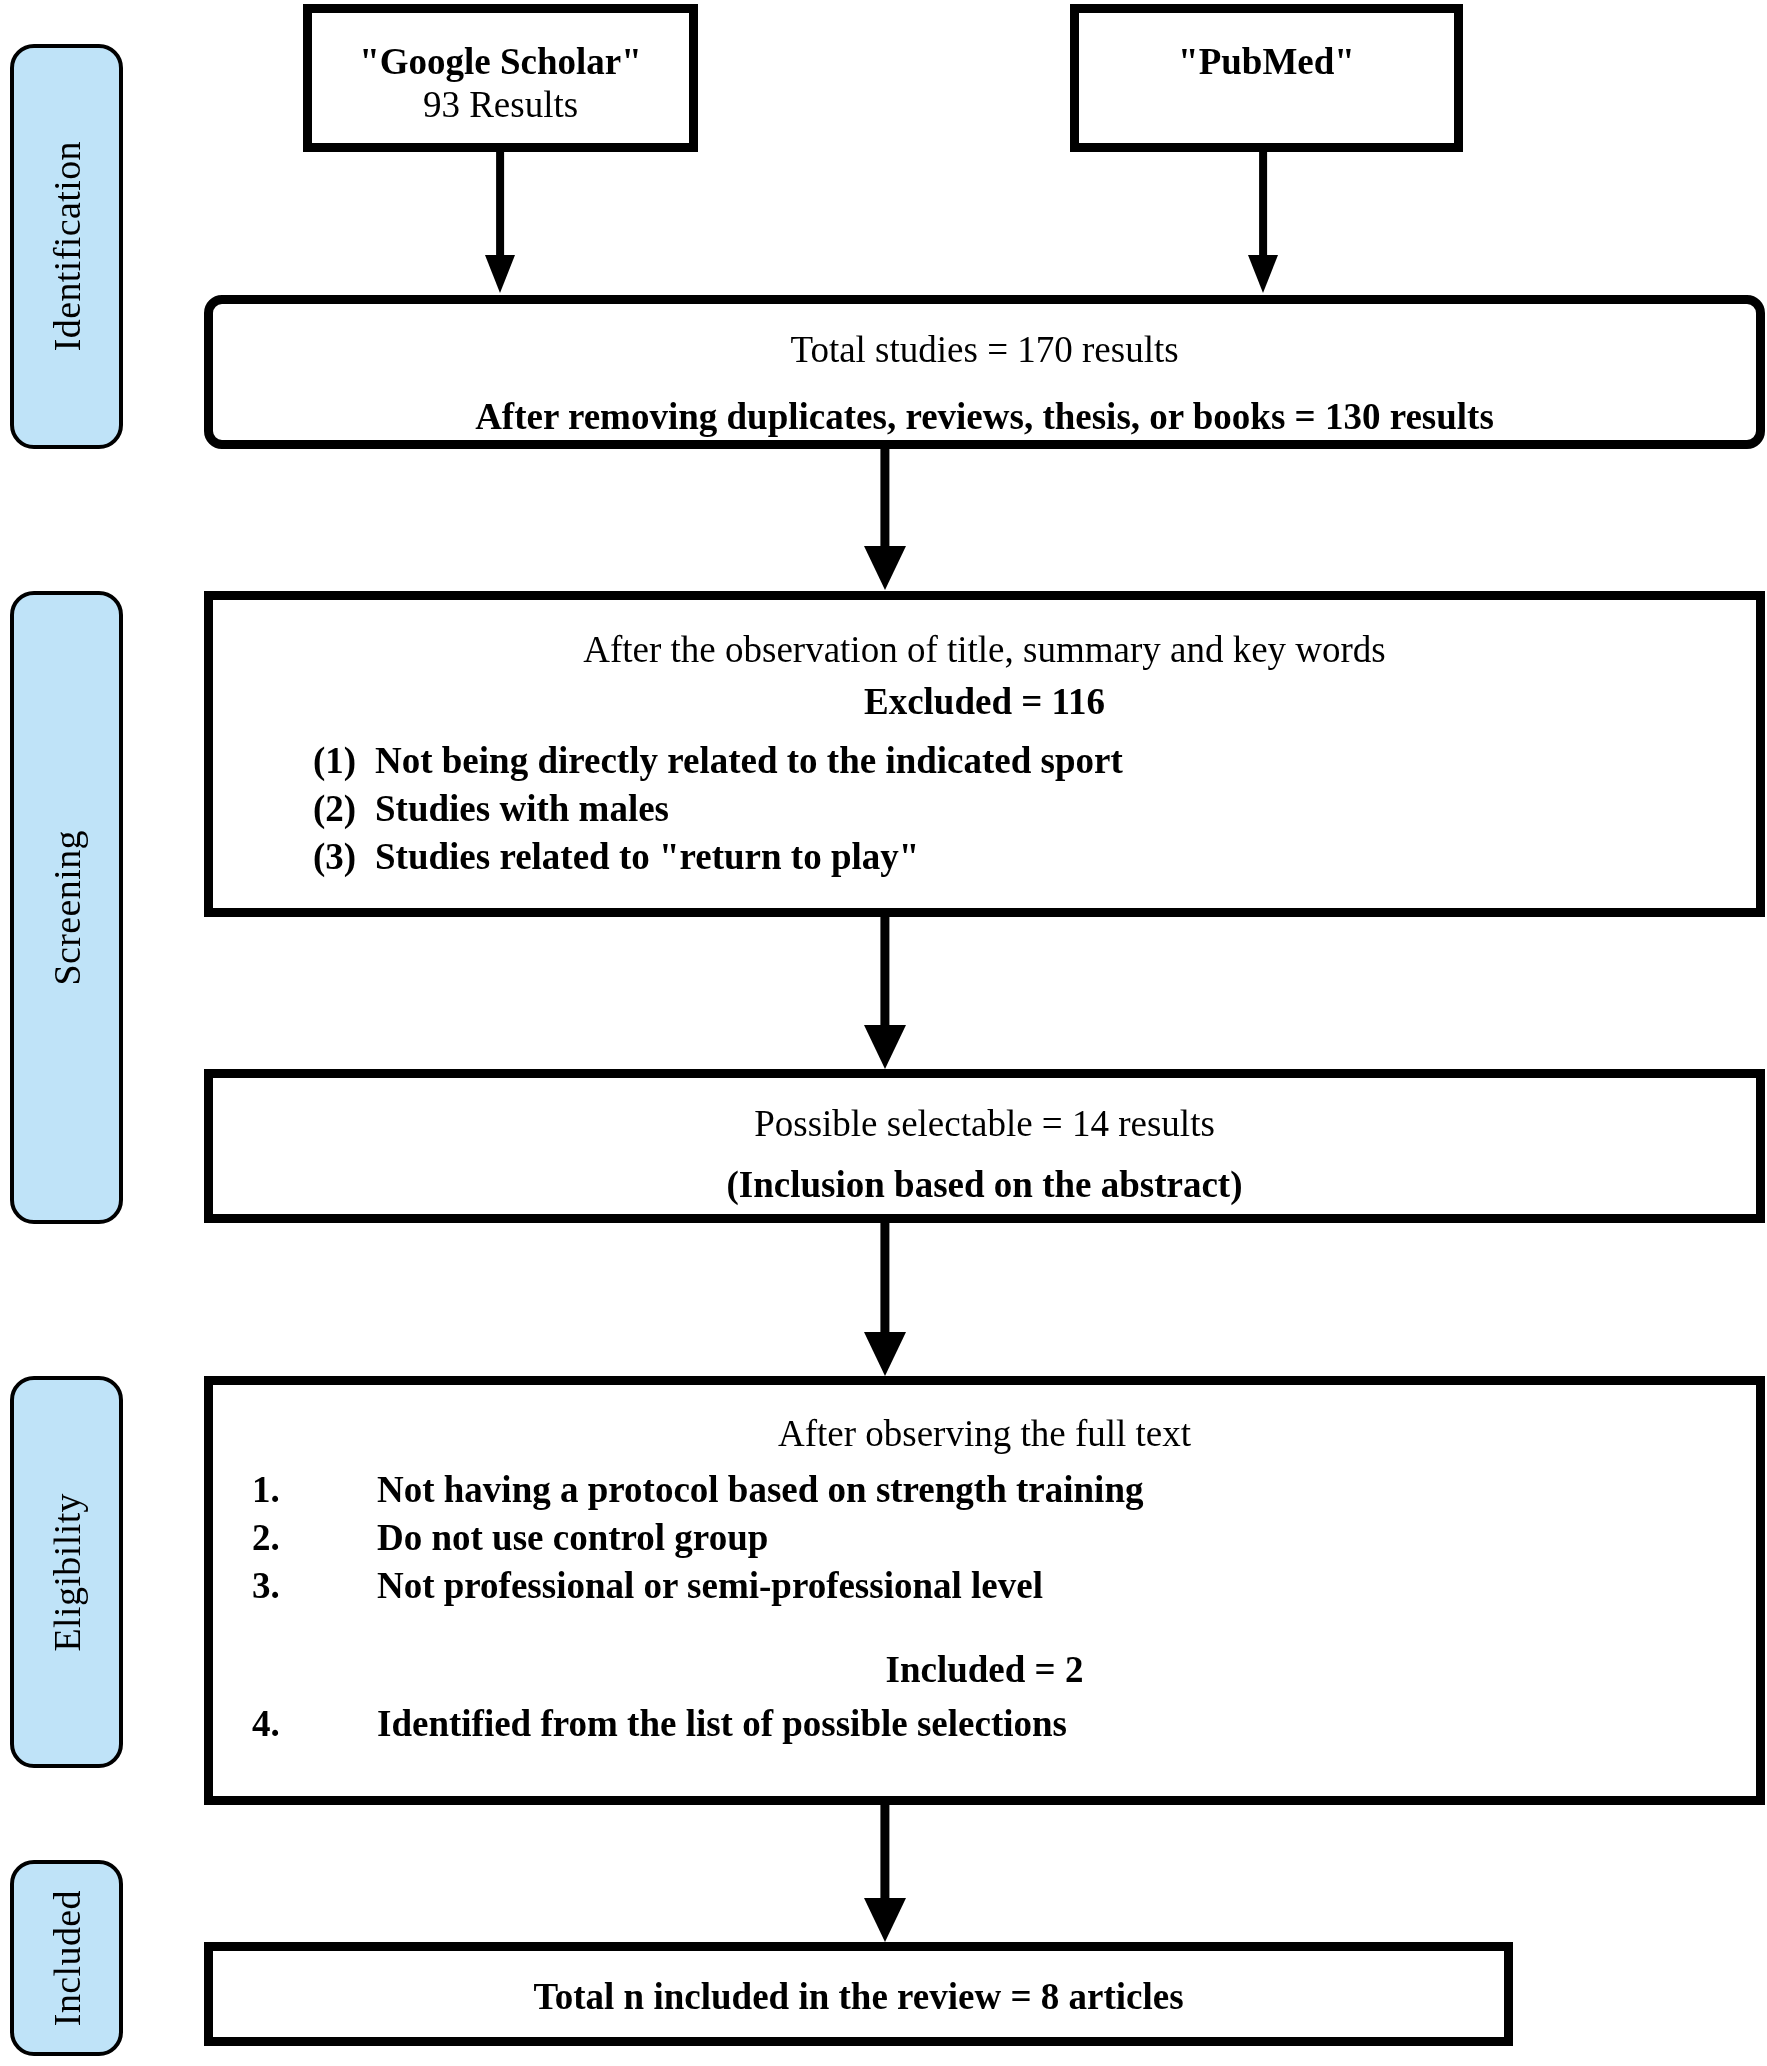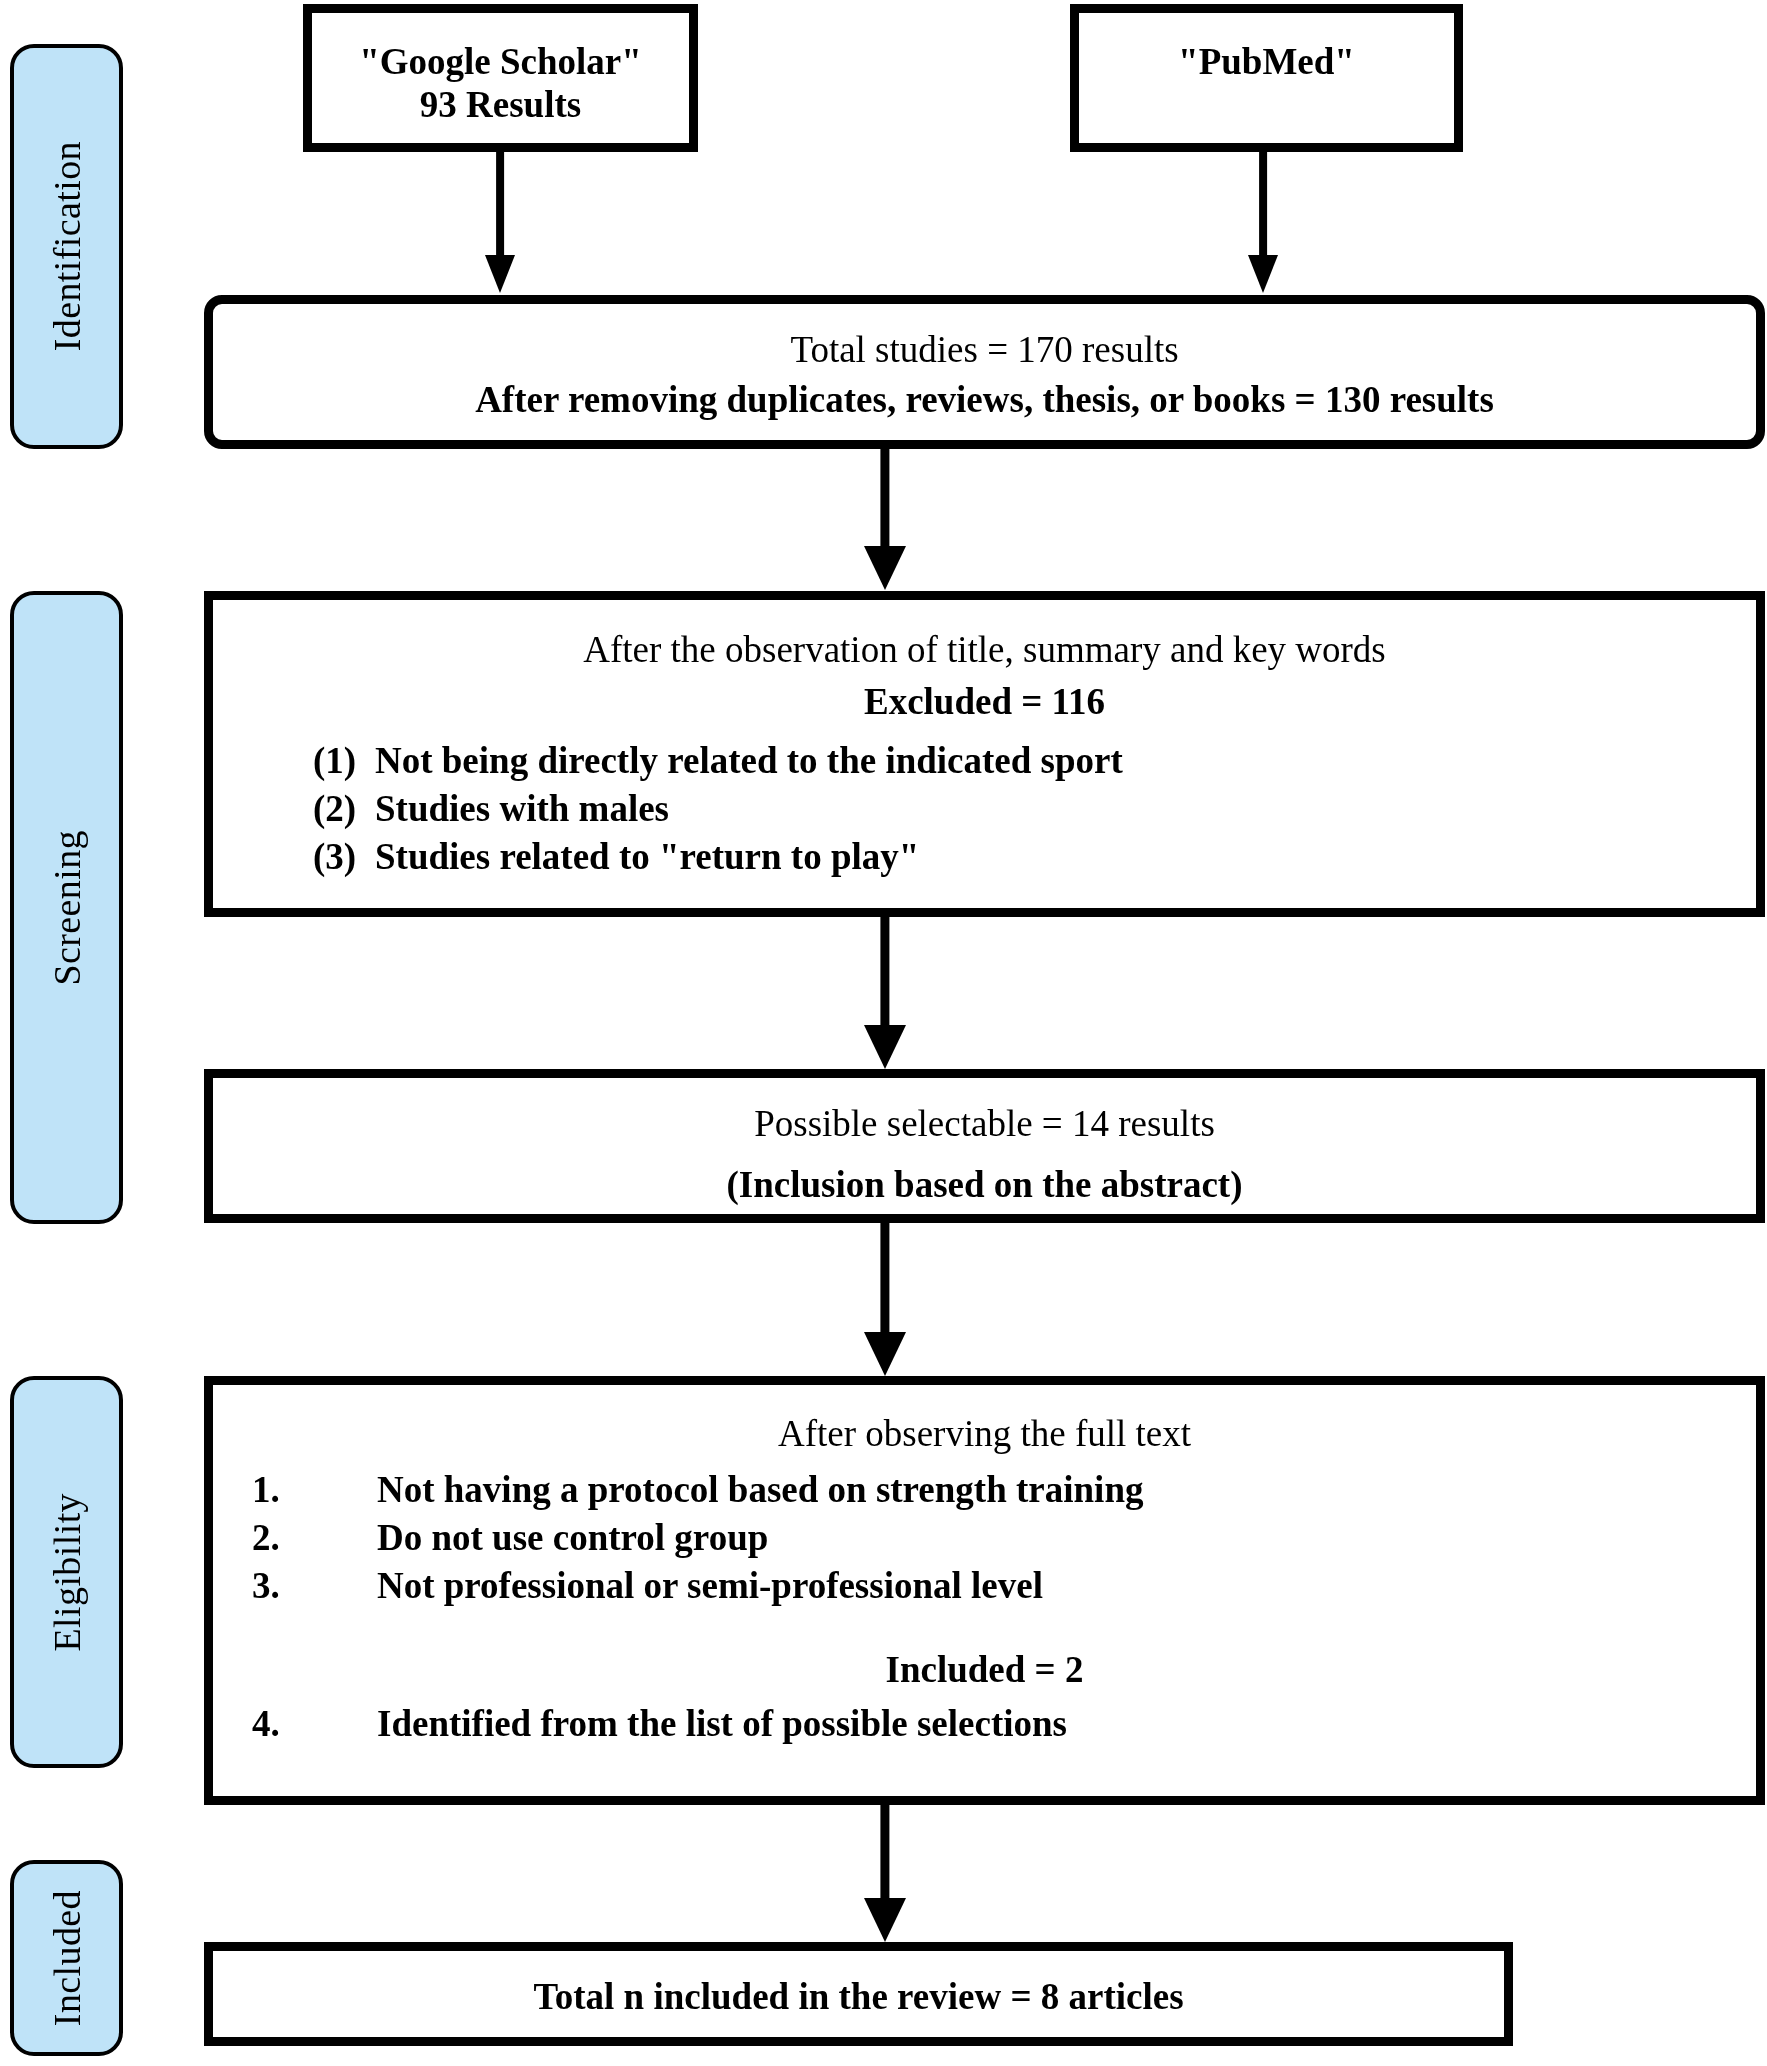--- a/index.html
+++ b/index.html
@@ -64,21 +64,21 @@
 
   .src-title {
     text-align: center;
     font-size: 37px;
     font-weight: bold;
     line-height: 1.15;
   }
   .src-count {
     text-align: center;
     font-size: 37px;
-    font-weight: bold;
+    font-weight: normal;
     line-height: 1.15;
   }
 
   
   .num-list {
     margin: 0;
     padding: 0;
     list-style: none;
   }
   .num-list li {
@@ -165,21 +165,21 @@
   </div>
 
   <div class="arrow slim" style="left:1242px; top:152px; width:42px; height:141px;">
     <div class="shaft" style="height:106px;"></div>
     <div class="head"></div>
   </div>
 
   <div class="flow-box" style="left:204px; top:295px; width:1561px; height:154px;border-radius:18px;">
     <div class="box-inner" style="top:24px;">
       <div class="line-center">Total studies = 170 results</div>
-      <div class="line-center bold" style="margin-top:6px;">After removing duplicates, reviews, thesis, or books = 130 results</div>
+      <div class="line-center bold" style="margin-top:23px;">After removing duplicates, reviews, thesis, or books = 130 results</div>
     </div>
   </div>
 
   <div class="arrow" style="left:864px; top:448px; width:42px; height:142px;">
     <div class="shaft" style="height:103px;"></div>
     <div class="head"></div>
   </div>
 
   <div class="flow-box" style="left:204px; top:591px; width:1561px; height:326px;">
     <div class="box-inner" style="top:28px;">

